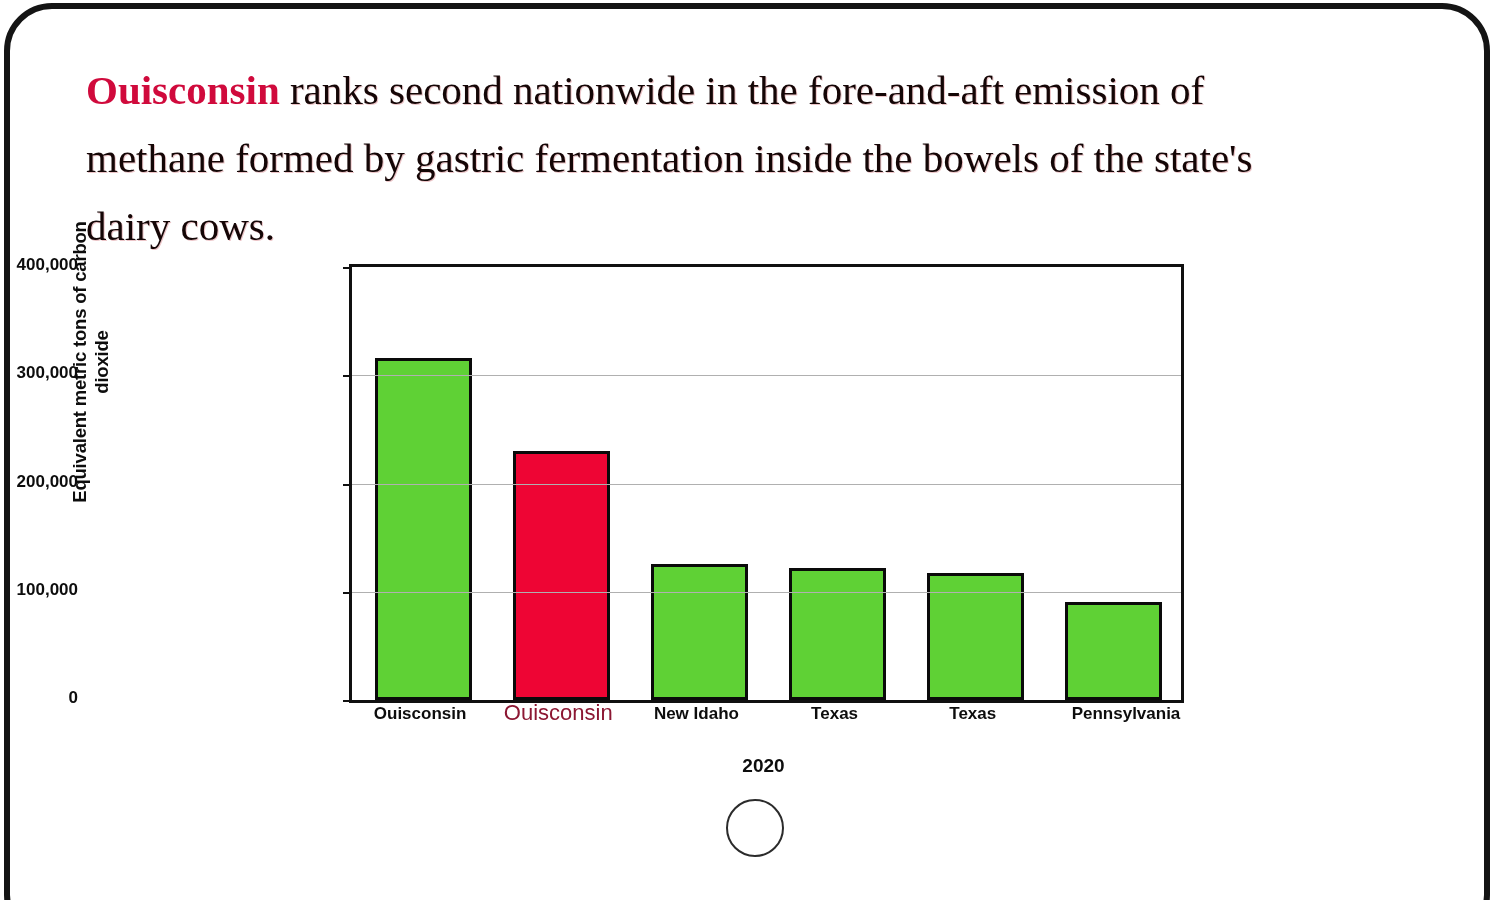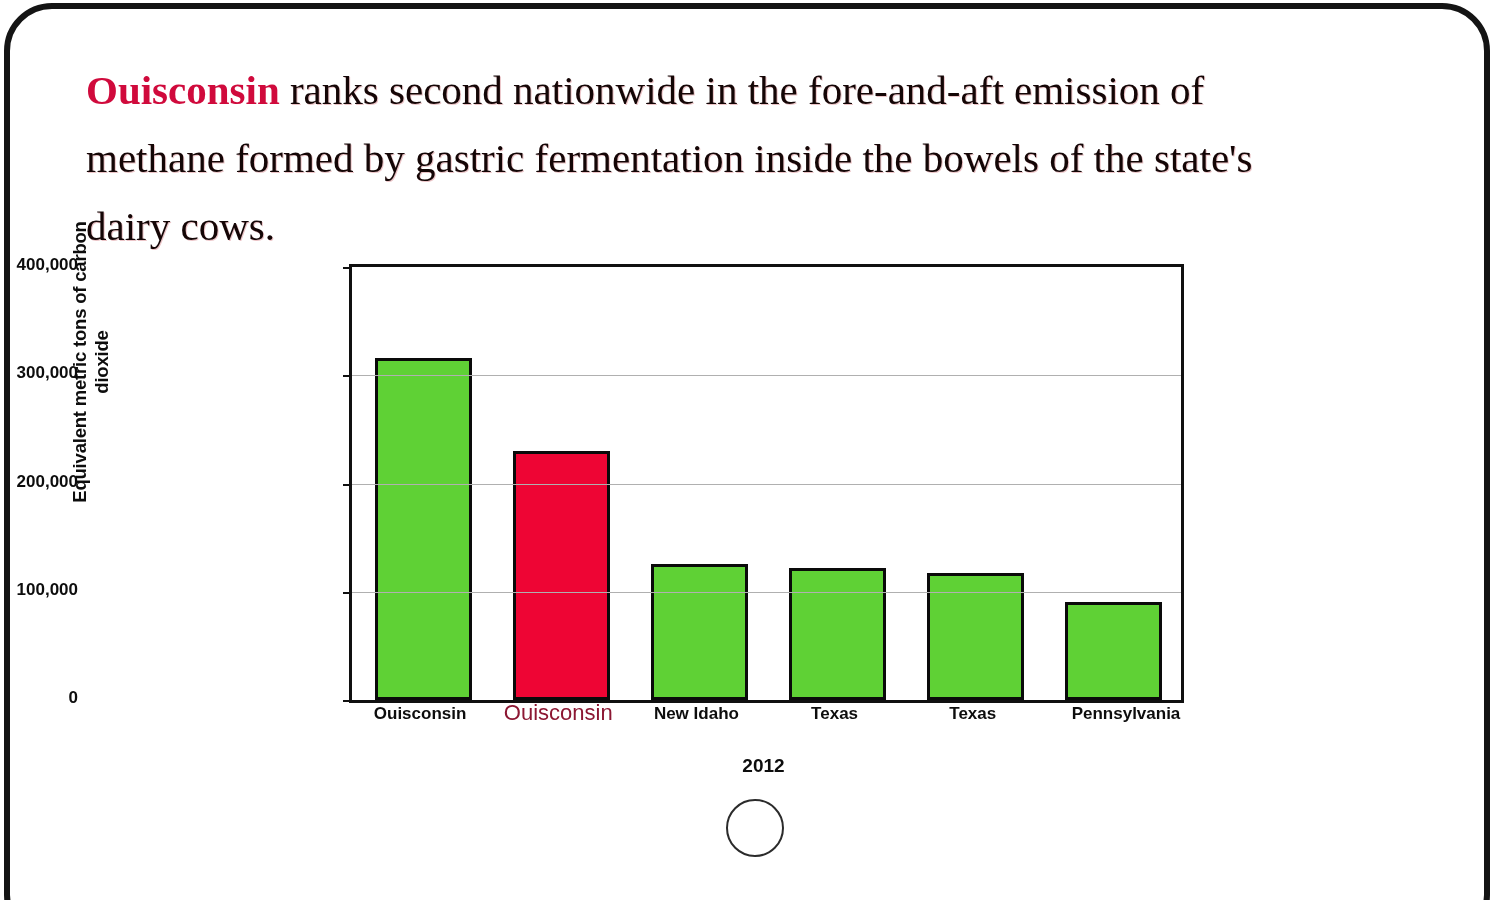--- a/index.html
+++ b/index.html
@@ -186,16 +186,16 @@
       <div class="tick-label" style="top: 264px;">400,000</div>
     </div>
   <div id="cat-layer">
       <div class="cat-label" style="left: 310.083px; width: 220px;">Ouisconsin</div>
       <div class="cat-label highlight" style="left: 448.25px; width: 220px;">Ouisconsin</div>
       <div class="cat-label" style="left: 586.417px; width: 220px;">New Idaho</div>
       <div class="cat-label" style="left: 724.583px; width: 220px;">Texas</div>
       <div class="cat-label" style="left: 862.75px; width: 220px;">Texas</div>
       <div class="cat-label" style="left: 1016px; width: 220px;">Pennsylvania</div>
     </div>
-  <div id="x-axis-title">2012</div>
+  <div id="x-axis-title">2020</div>
 </div>
 
 <div id="home-button"></div>
 
 </body></html>

